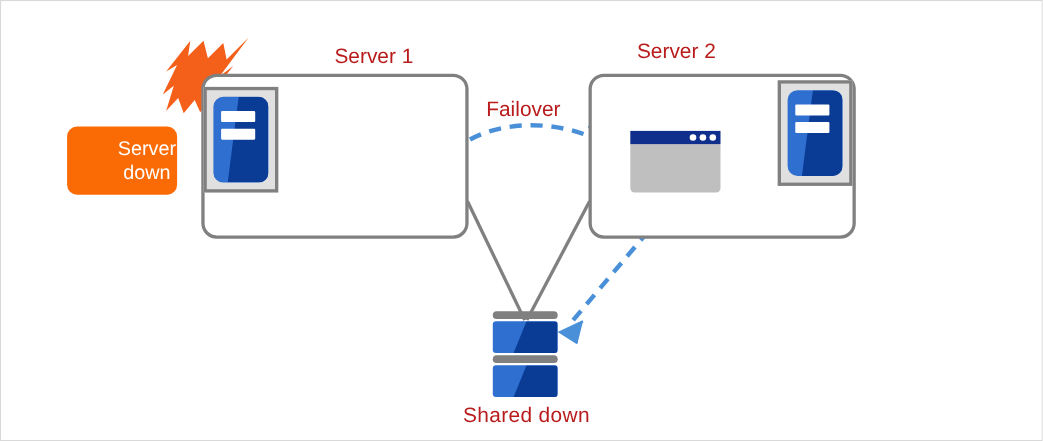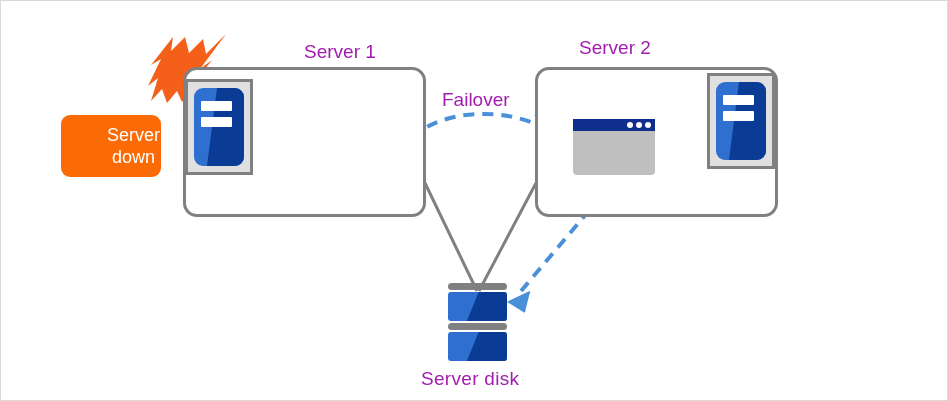--- a/index.html
+++ b/index.html
@@ -23,21 +23,21 @@
     position: absolute;
     left: 0;
     top: 0;
     width: 948px;
     height: 401px;
   }
 
   
   .lbl {
     position: absolute;
-    color: #a21caf;
+    color: #b91c1c;
     font-size: 19px;
     line-height: 22px;
     white-space: nowrap;
     font-family: "Liberation Sans", sans-serif;
   }
   #server1-title { left: 303px; top: 40px; }
   #server2-title { left: 578px; top: 36px; }
   #failover-label { left: 441px; top: 88px; }
   #appa-label { left: 553px; top: 92px; letter-spacing: 0.4px; }
   #shareddisk-label { left: 420px; top: 367px; letter-spacing: 0.3px; }
@@ -245,15 +245,15 @@
     <div class="disk-sep"></div>
     <div class="disk-platter">
       <div class="disk-platter-shade"></div>
     </div>
     <div class="disk-sep"></div>
     <div class="disk-platter">
       <div class="disk-platter-shade"></div>
     </div>
   </div>
 
-  <div class="lbl" id="shareddisk-label">Server disk</div>
+  <div class="lbl" id="shareddisk-label">Shared down</div>
 
 </div>
 
 </body></html>

